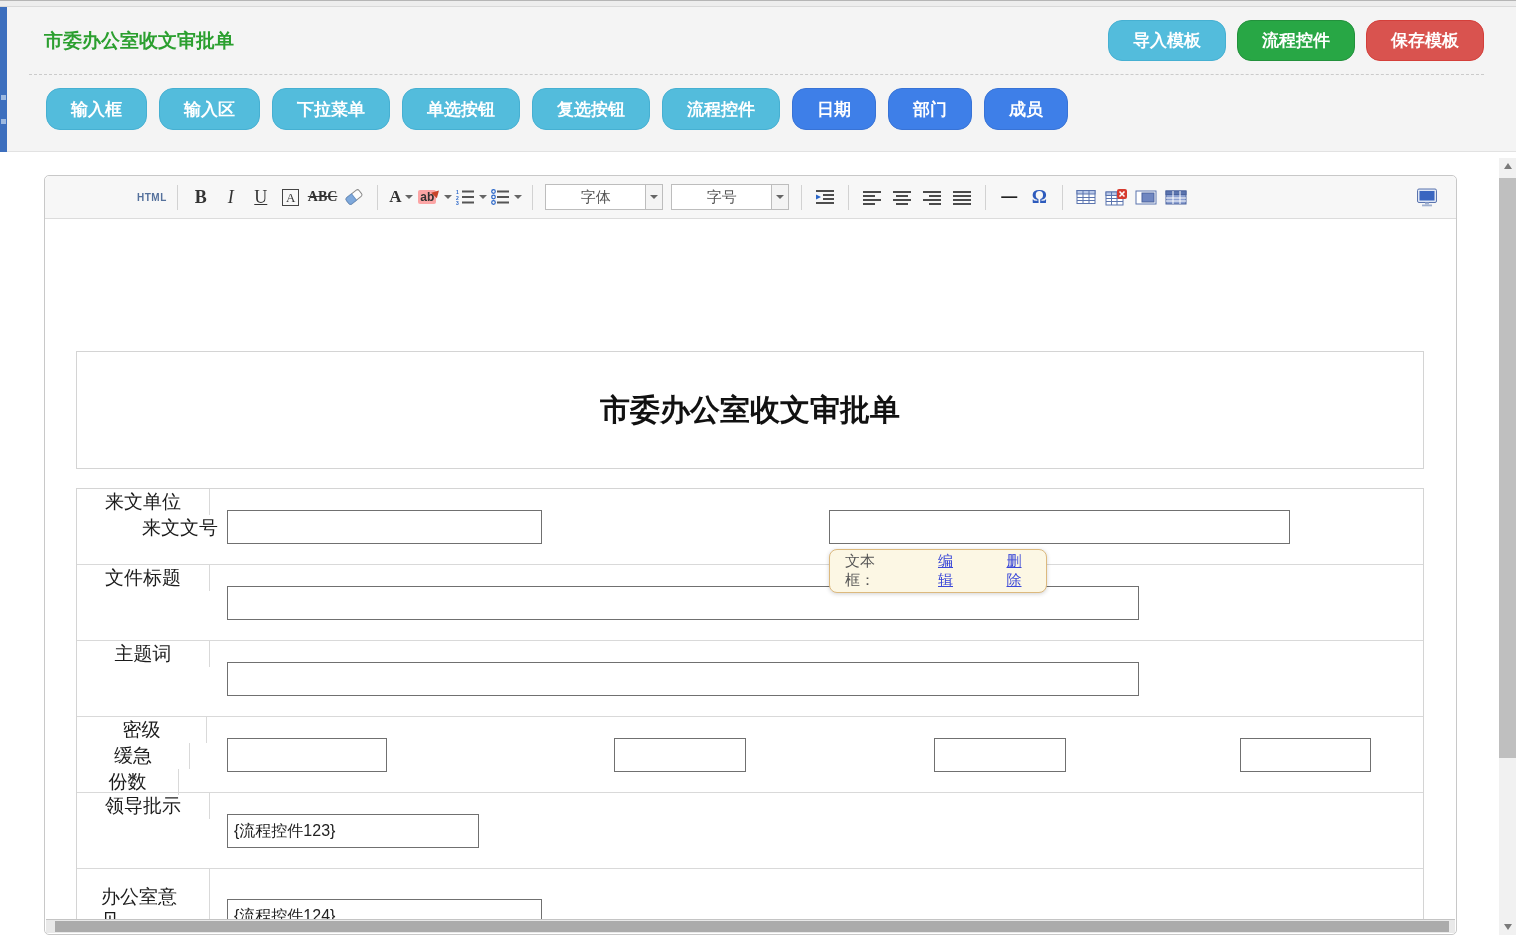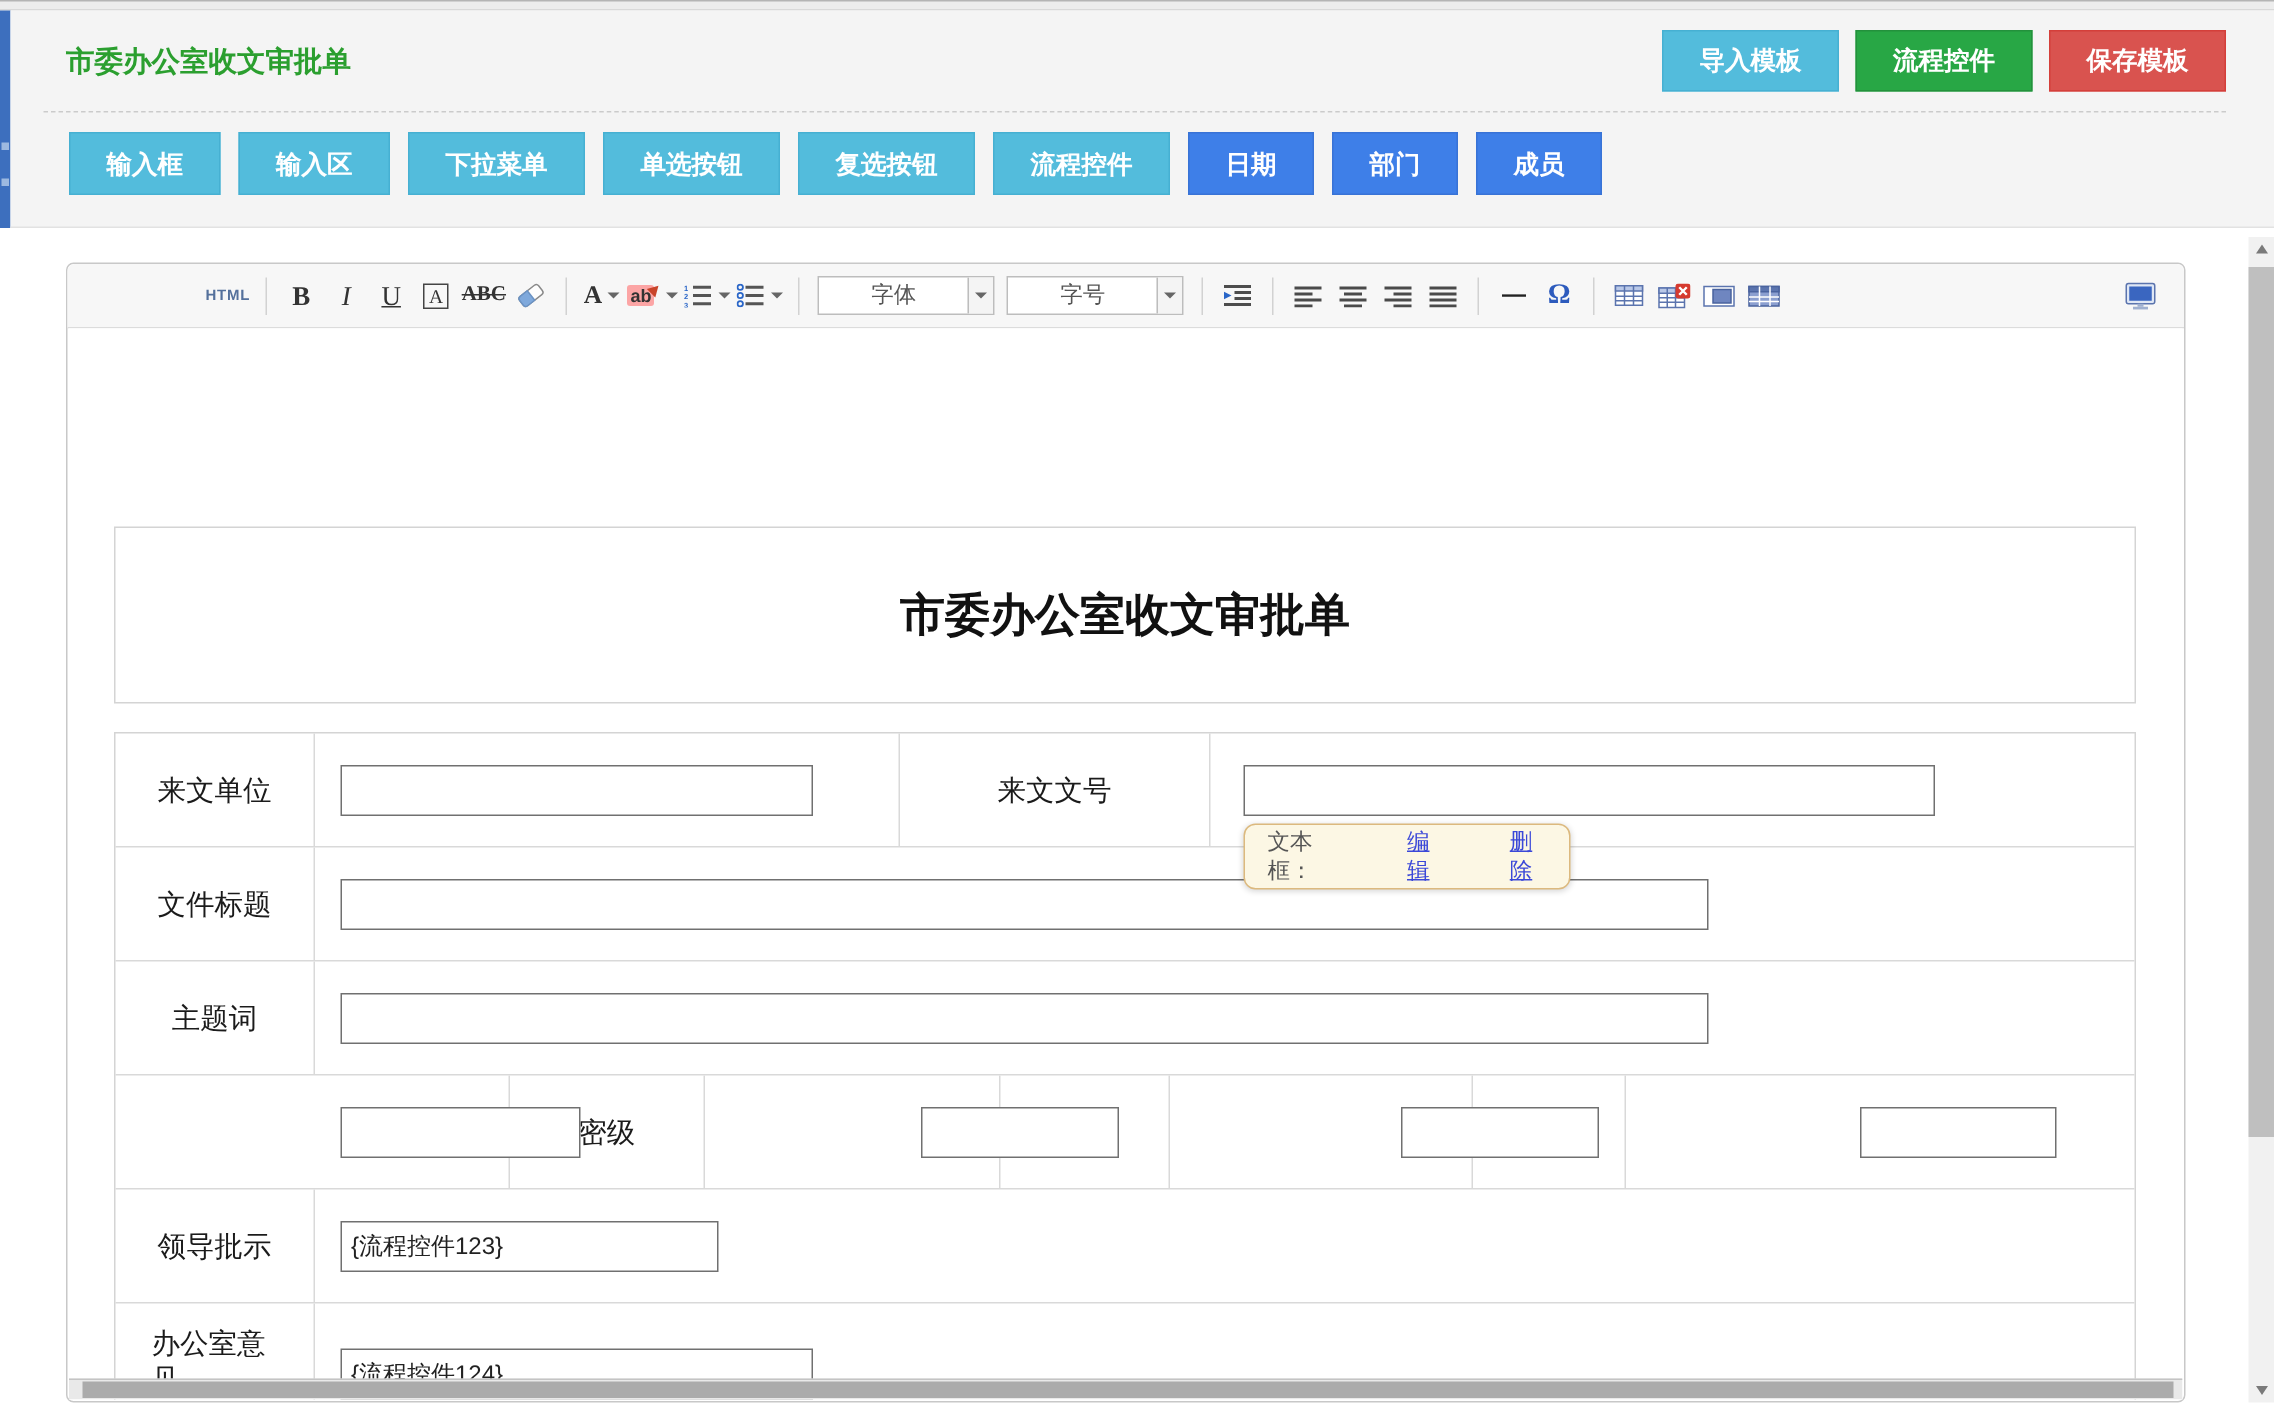--- a/index.html
+++ b/index.html
@@ -14,21 +14,21 @@
 
   
   .header { position:absolute; left:7px; top:7px; right:0; height:145px;
             background:#f4f4f4; border-bottom:1px solid #e2e2e2; }
   .header-row1 { margin:0 32px 0 22px; height:68px; display:flex; align-items:center;
                  border-bottom:1px dashed #cbcbcb; }
   .page-title { margin-left:15px; font-family:"Liberation Serif", serif;
                 font-weight:bold; font-size:19px; color:#2b9f2f; }
   .action-group { margin-left:auto; display:flex; gap:11px; }
   .btn { font-family:"Liberation Serif", serif; font-weight:bold; color:#fff;
-         border-radius:0; cursor:pointer; display:flex; align-items:center;
+         border-radius:14px; cursor:pointer; display:flex; align-items:center;
          justify-content:center; }
   .btn-action { height:41px; padding:0 24px; font-size:17px; }
   .btn-import  { background:#53bcdc; border:1px solid #46b0d2; }
   .btn-preview { background:#28a745; border:1px solid #23913c; }
   .btn-save    { background:#d9534f; border:1px solid #d43f3a; }
   .header-row2 { display:flex; gap:12px; padding-left:39px; margin-top:13px; }
   .btn-ctrl { height:42px; padding:0 24px; font-size:17px; }
   .ctrl-light   { background:#53bcdc; border:1px solid #46b0d2; }
   .ctrl-primary { background:#3e7fe8; border:1px solid #3873d6; }
 
@@ -69,21 +69,21 @@
   .ti-monitor { margin-left:auto; margin-right:16px; }
 
   
   .canvas { position:absolute; left:1px; right:1px; top:43px; bottom:1px; overflow:hidden;
             background:#fff; }
   .form-title-box { position:absolute; left:30px; top:132px; width:1348px; height:118px;
                     border:1px solid #d4d4d4; display:flex; align-items:center;
                     justify-content:center; font-size:30px; font-weight:bold; color:#111; }
   .form-table { position:absolute; left:30px; top:269px; width:1348px; height:457px;
                 border:1px solid #d4d4d4; }
-  .frow { position:relative; height:76px; border-bottom:1px solid #d9d9d9; display:flex; }
+  .frow { position:relative; height:76px; border-bottom:1px solid #d9d9d9; display:flex;flex-direction:column; }
   .frow:last-child { border-bottom:none; }
   .fcell { border-right:1px solid #d9d9d9; display:flex; align-items:center;
            justify-content:center; font-size:19px; color:#1b1b1b; flex:none; }
   .fcell.nob { border-right:none; }
   .ffill { flex:1; border-right:none; }
   .finput { position:absolute; top:21px; height:34px; border:1px solid #707070;
             background:#fff; font-size:16px; color:#222; display:flex; align-items:center;
             padding:0 6px; cursor:text; }
   .wrap-label { width:84px; text-align:left; line-height:24px; }
 

